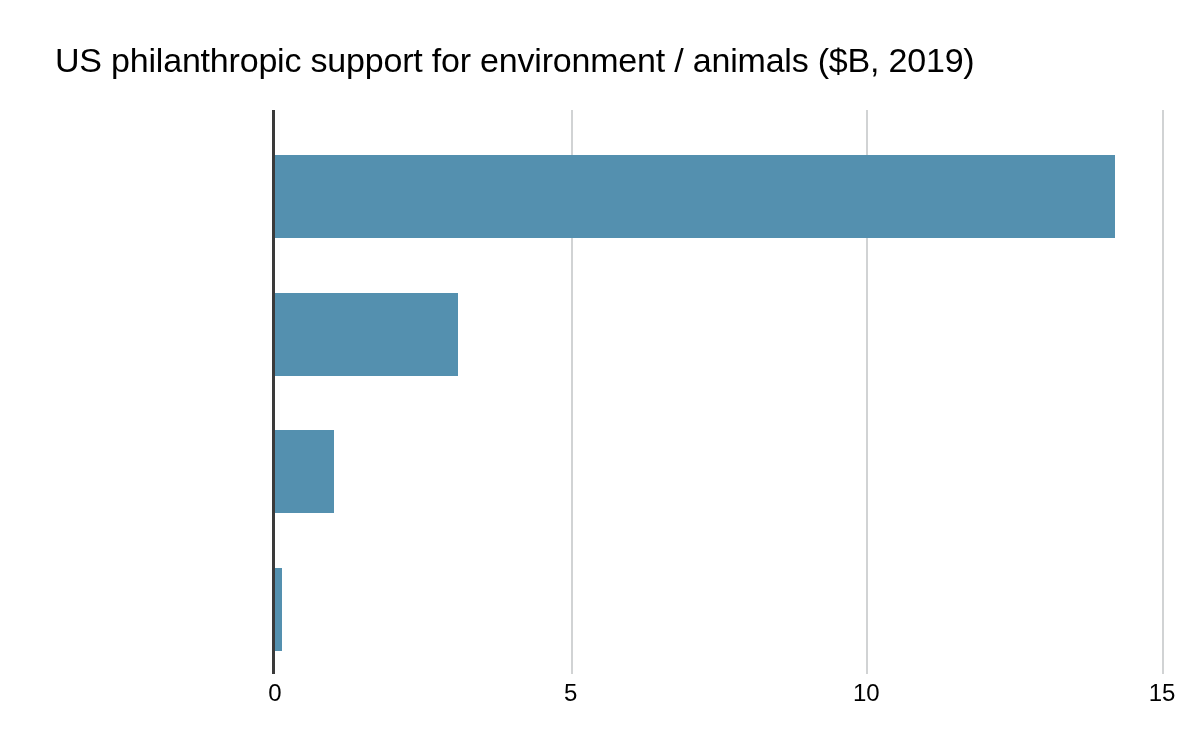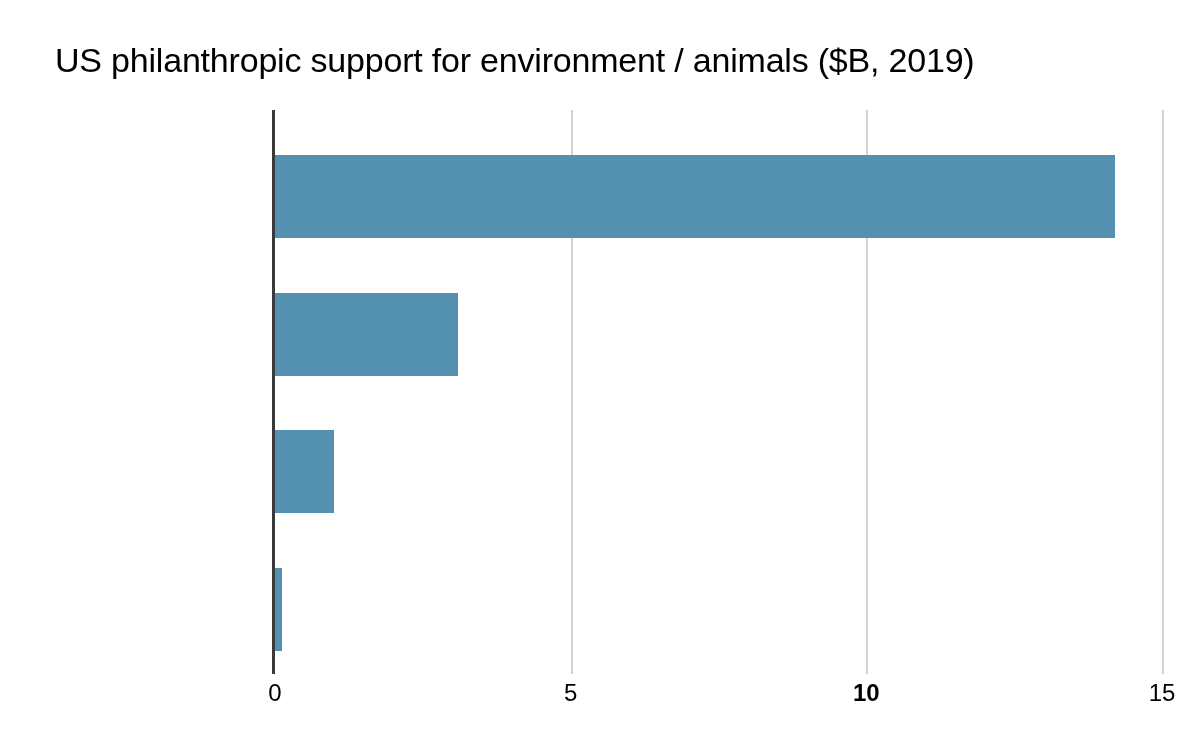--- a/index.html
+++ b/index.html
@@ -138,17 +138,17 @@
       <div class="bar" style="width:6.5px;"></div>
     </div>
 
     <div class="tick-mark" id="tick-mark-zero"></div>
     <div class="tick-mark" style="left:295.67px;"></div>
     <div class="tick-mark" style="left:591.33px;"></div>
     <div class="tick-mark" style="left:887px;"></div>
 
     <div class="tick-label" style="left:-50px;">0</div>
     <div class="tick-label" style="left:245.67px;">5</div>
-    <div class="tick-label" style="left:541.33px;font-weight:bold;">10</div>
+    <div class="tick-label" style="left:541.33px;">10</div>
     <div class="tick-label" style="left:837px;">15</div>
 
   </div>
 </div>
 
 </body></html>

